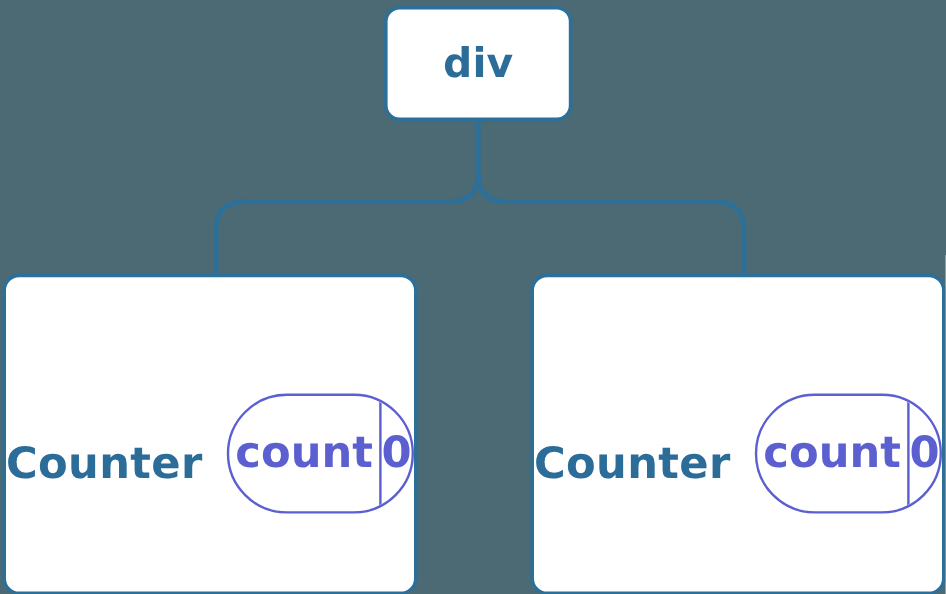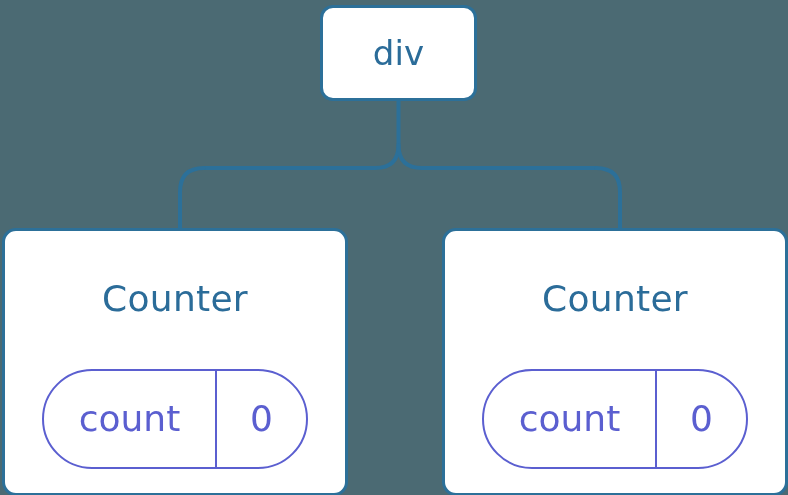--- a/index.html
+++ b/index.html
@@ -12,20 +12,21 @@
     height: 495px;
     overflow: hidden;
     font-family: "DejaVu Sans", "Liberation Sans", sans-serif;
   }
   #stage {
     position: relative;
     width: 788px;
     height: 495px;
     background: #4b6a73;
     overflow: hidden;
+    font-weight: bold;
   }
 
   
   #connectors {
     position: absolute;
     left: 0;
     top: 0;
     width: 788px;
     height: 495px;
     pointer-events: none;
@@ -57,21 +58,20 @@
     line-height: 1;
   }
 
   
   .node-child {
     top: 228px;
     width: 346px;
     height: 268px;
     border-radius: 14px;
     display: flex;
-    flex-direction: column;
     align-items: center;
     gap: 20px;
   }
   #node-counter-left  { left: 2px; }
   #node-counter-right { left: 442px; }
 
   .node-child .node-title {
     font-size: 36px;
     color: #2b6c99;
     letter-spacing: 0.3px;

